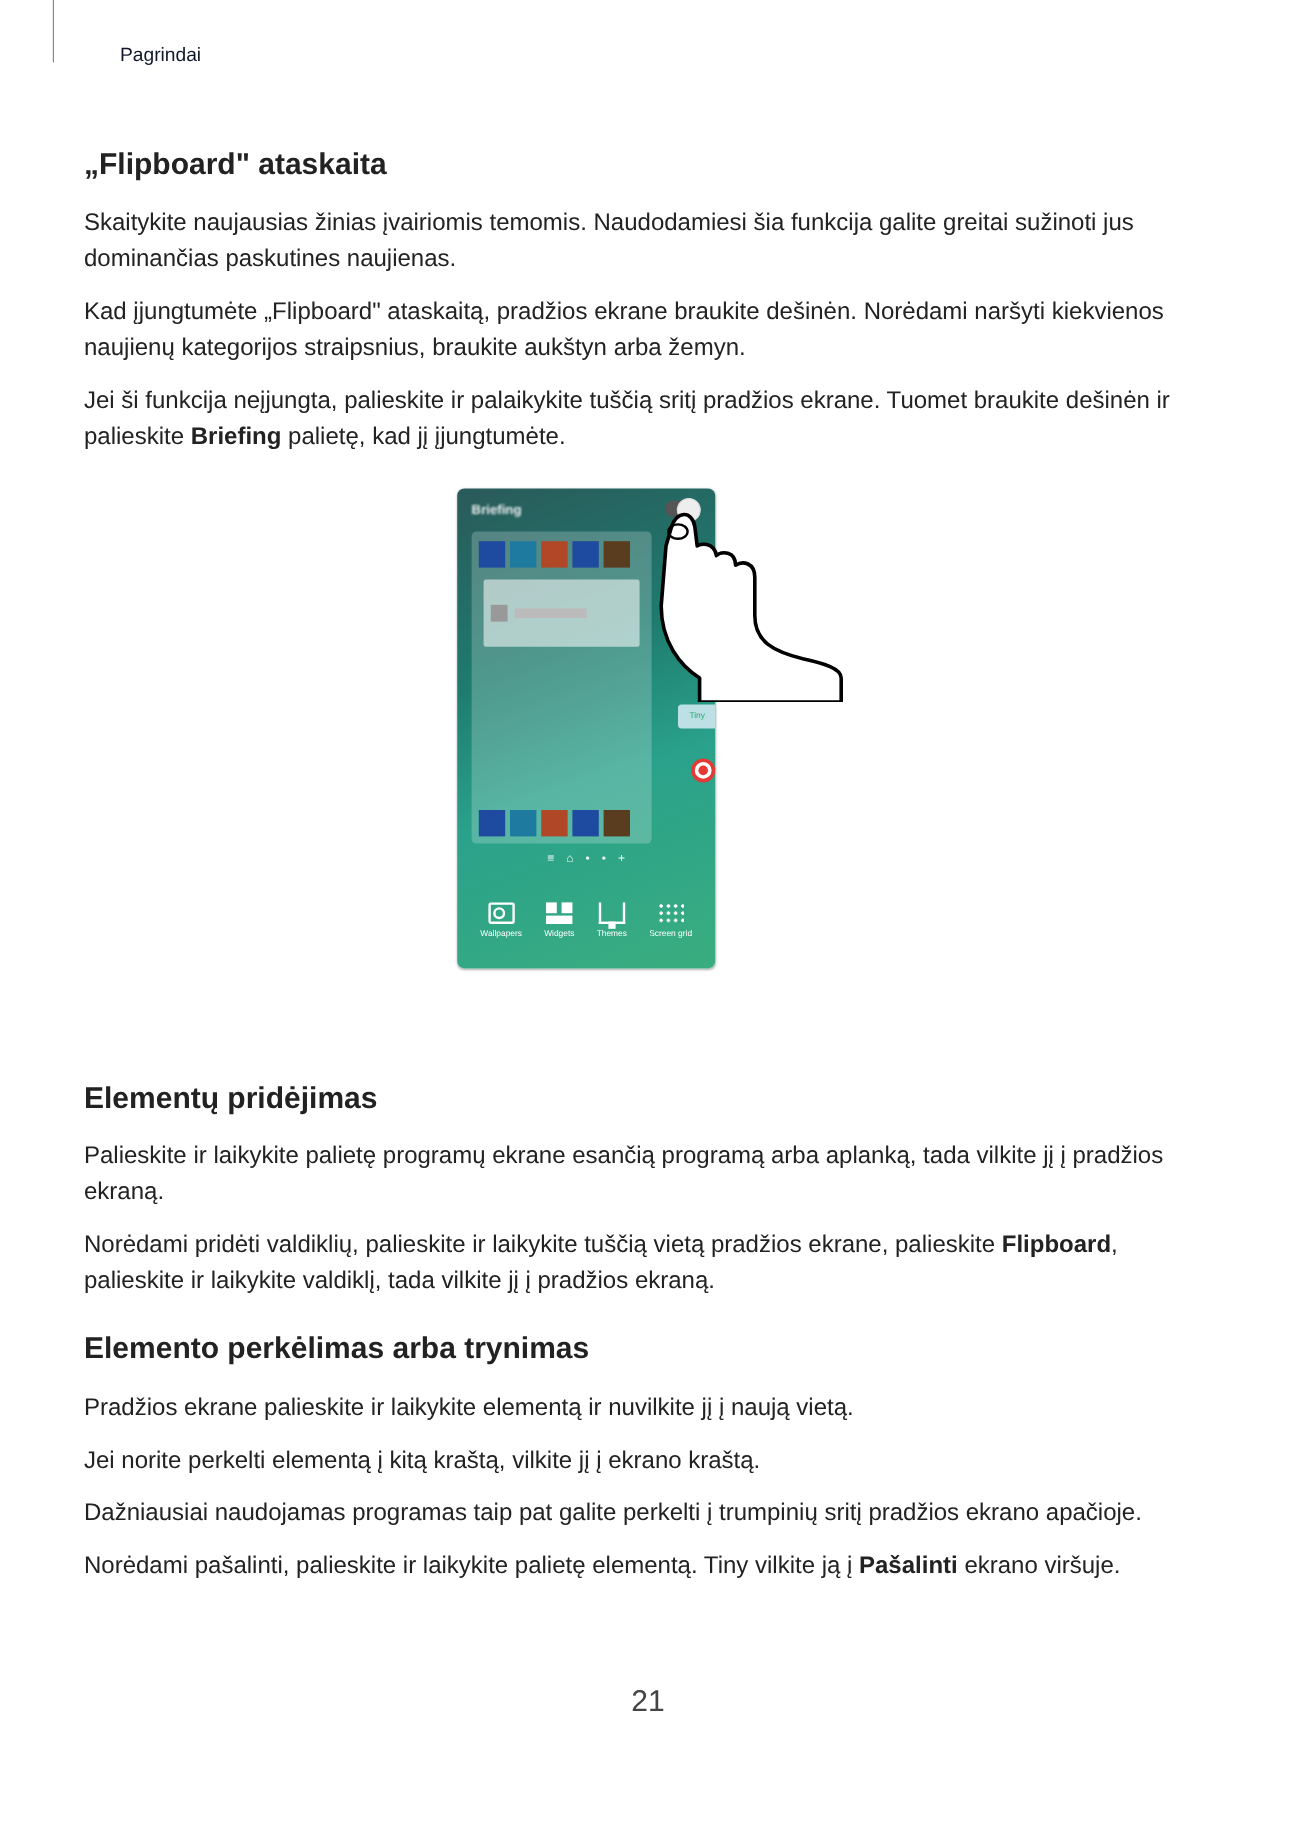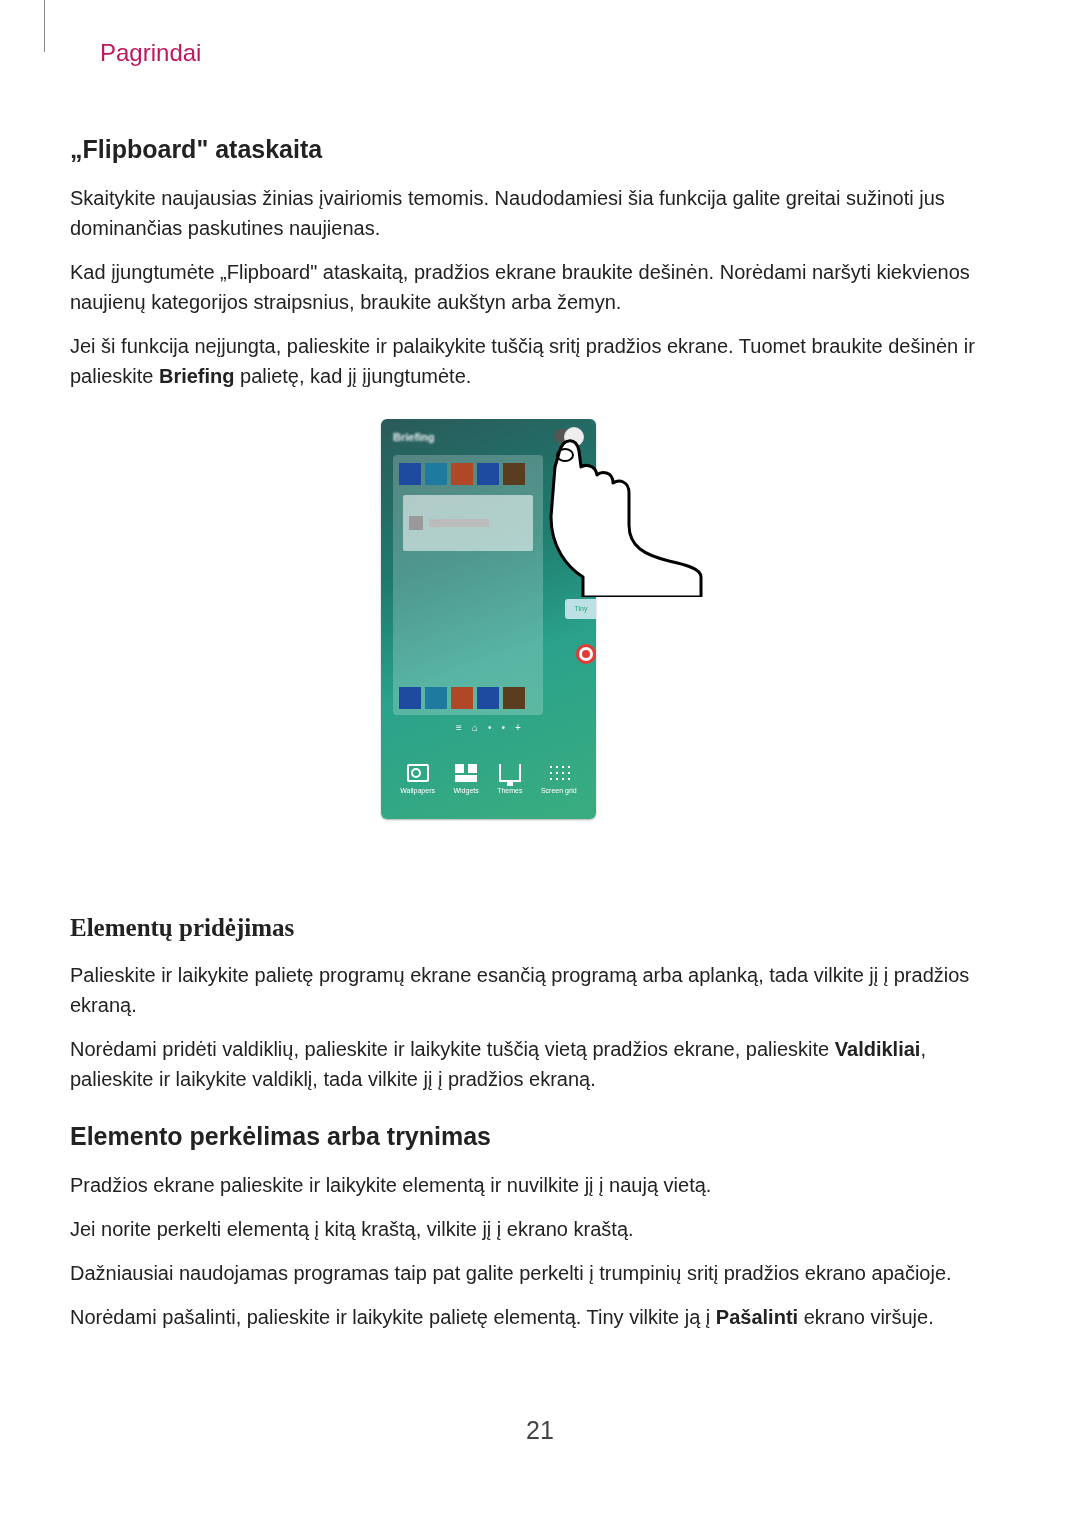--- a/index.html
+++ b/index.html
@@ -15,32 +15,32 @@
   }
   .spine {
     position: fixed;
     left: 44px;
     top: 0;
     width: 1px;
     height: 52px;
     background: #888;
   }
   .section-link {
-    color: #be185d;
-    font-size: 24px;
+    color: #0f172a;
+    font-size: 16px;
     margin-left: 30px;
     margin-bottom: 60px;
   }
   h2 {
     font-size: 25px;
     font-weight: bold;
     margin-top: 24px;
     margin-bottom: 14px;
   }
-  h2.spaced { margin-top: 60px; font-family: Liberation Serif, serif; }
+  h2.spaced { margin-top: 60px; }
   p { margin-bottom: 14px; }
   strong { font-weight: bold; }
   .figure-wrap {
     width: 100%;
     display: flex;
     justify-content: center;
     margin: 28px 0 20px 0;
   }
   .figure {
     position: relative;
@@ -280,21 +280,21 @@
                L 32 70
                Z" fill="#ffffff" stroke="#000" stroke-width="3" stroke-linejoin="round"></path>
       <ellipse cx="42" cy="58" rx="8" ry="6" fill="none" stroke="#000" stroke-width="2"></ellipse>
     </svg>
   </div>
 </div>
 
 <h2 class="spaced">Elementų pridėjimas</h2>
 <p>Palieskite ir laikykite palietę programų ekrane esančią programą arba aplanką, tada vilkite jį į pradžios ekraną.</p>
 <p>
-  <span>Norėdami pridėti valdiklių, palieskite ir laikykite tuščią vietą pradžios ekrane, palieskite </span><strong>Valdikliai</strong><span>, palieskite ir laikykite valdiklį, tada vilkite jį į pradžios ekraną.</span>
+  <span>Norėdami pridėti valdiklių, palieskite ir laikykite tuščią vietą pradžios ekrane, palieskite </span><strong>Flipboard</strong><span>, palieskite ir laikykite valdiklį, tada vilkite jį į pradžios ekraną.</span>
 </p>
 
 <h2>Elemento perkėlimas arba trynimas</h2>
 <p>Pradžios ekrane palieskite ir laikykite elementą ir nuvilkite jį į naują vietą.</p>
 <p>Jei norite perkelti elementą į kitą kraštą, vilkite jį į ekrano kraštą.</p>
 <p>Dažniausiai naudojamas programas taip pat galite perkelti į trumpinių sritį pradžios ekrano apačioje.</p>
 <p>
   <span>Norėdami pašalinti, palieskite ir laikykite palietę elementą. Tiny vilkite ją į </span><strong>Pašalinti</strong><span> ekrano viršuje.</span>
 </p>
 

